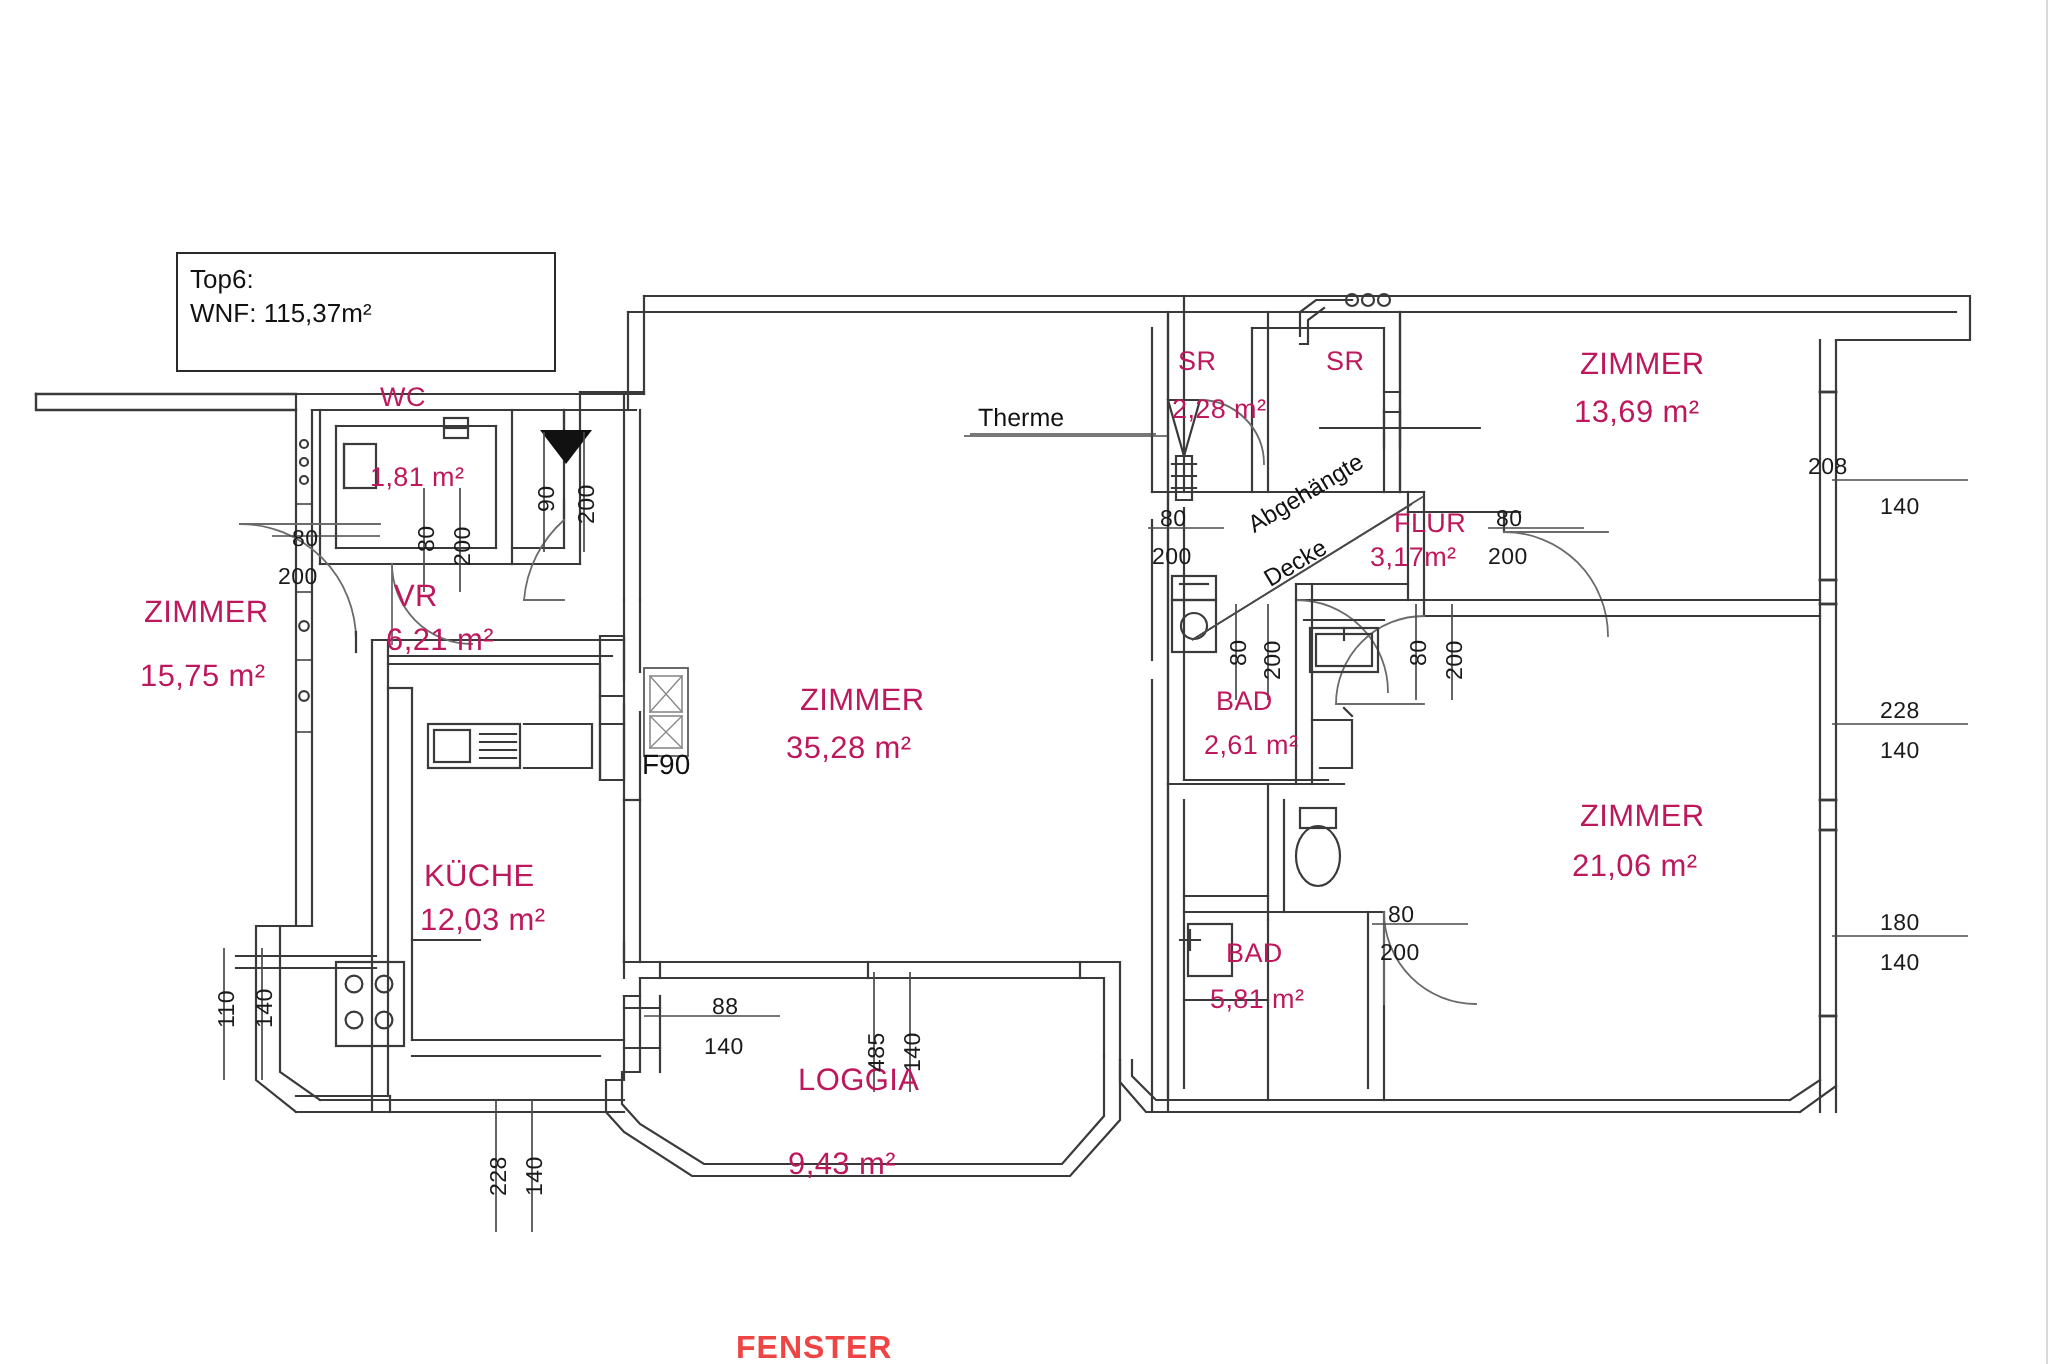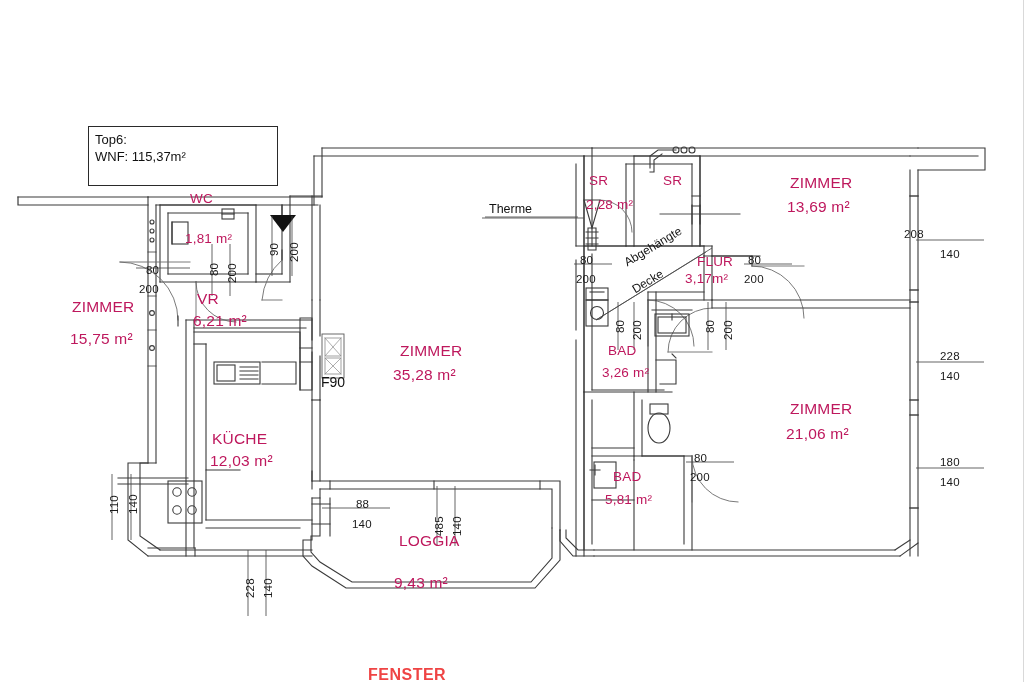--- a/index.html
+++ b/index.html
@@ -447,21 +447,21 @@
 
   <div class="lbl room-name sm" style="left:589px; top:173px;">SR</div>
   <div class="lbl room-area sm" style="left:586px; top:197px;">2,28 m²</div>
 
   <div class="lbl room-name sm" style="left:663px; top:173px;">SR</div>
 
   <div class="lbl room-name sm" style="left:697px; top:254px;">FLUR</div>
   <div class="lbl room-area sm" style="left:685px; top:271px;">3,17m²</div>
 
   <div class="lbl room-name sm" style="left:608px; top:343px;">BAD</div>
-  <div class="lbl room-area sm" style="left:602px; top:365px;">3,26 m²</div>
+  <div class="lbl room-area sm" style="left:602px; top:365px;">2,61 m²</div>
 
   <div class="lbl room-name sm" style="left:613px; top:469px;">BAD</div>
   <div class="lbl room-area sm" style="left:605px; top:492px;">5,81 m²</div>
 
   <div class="lbl room-name" style="left:790px; top:174px;">ZIMMER</div>
   <div class="lbl room-area" style="left:787px; top:198px;">13,69 m²</div>
 
   <div class="lbl room-name" style="left:790px; top:400px;">ZIMMER</div>
   <div class="lbl room-area" style="left:786px; top:425px;">21,06 m²</div>
 

